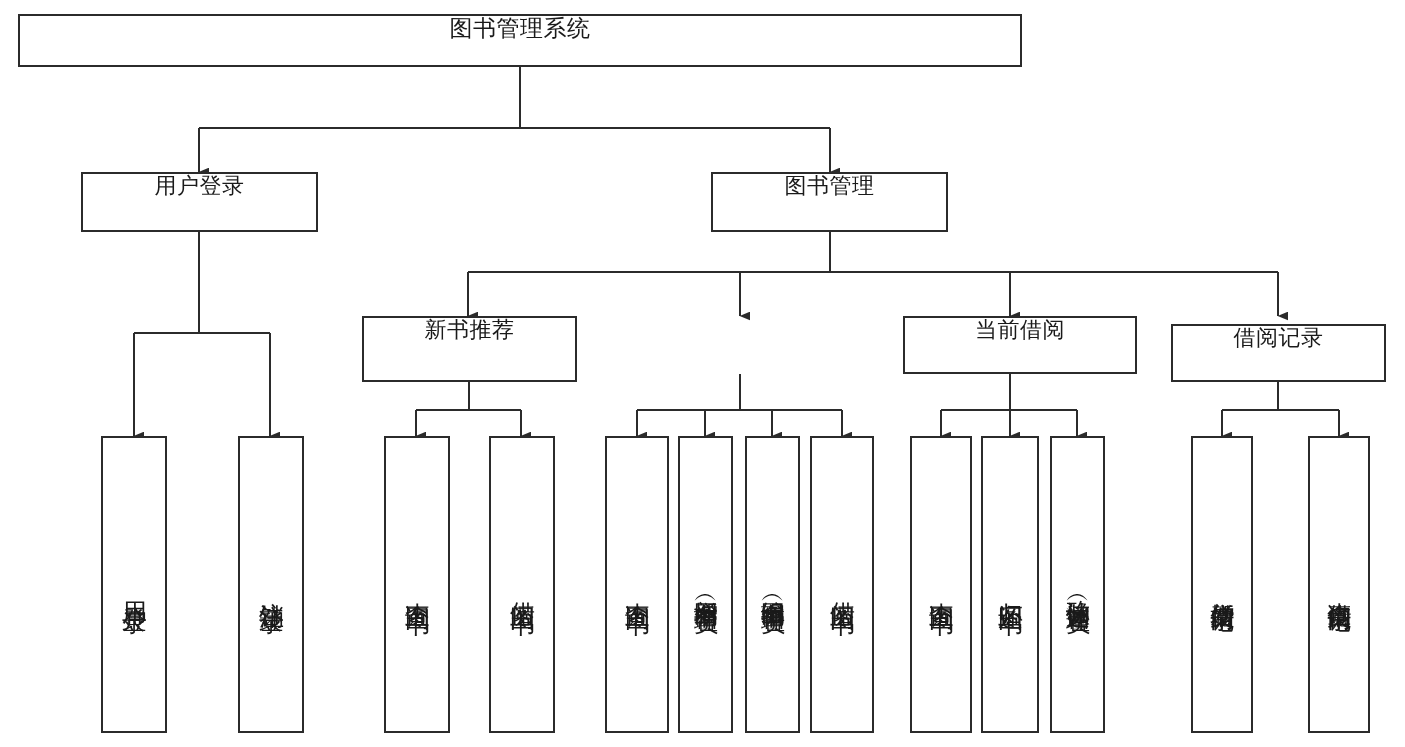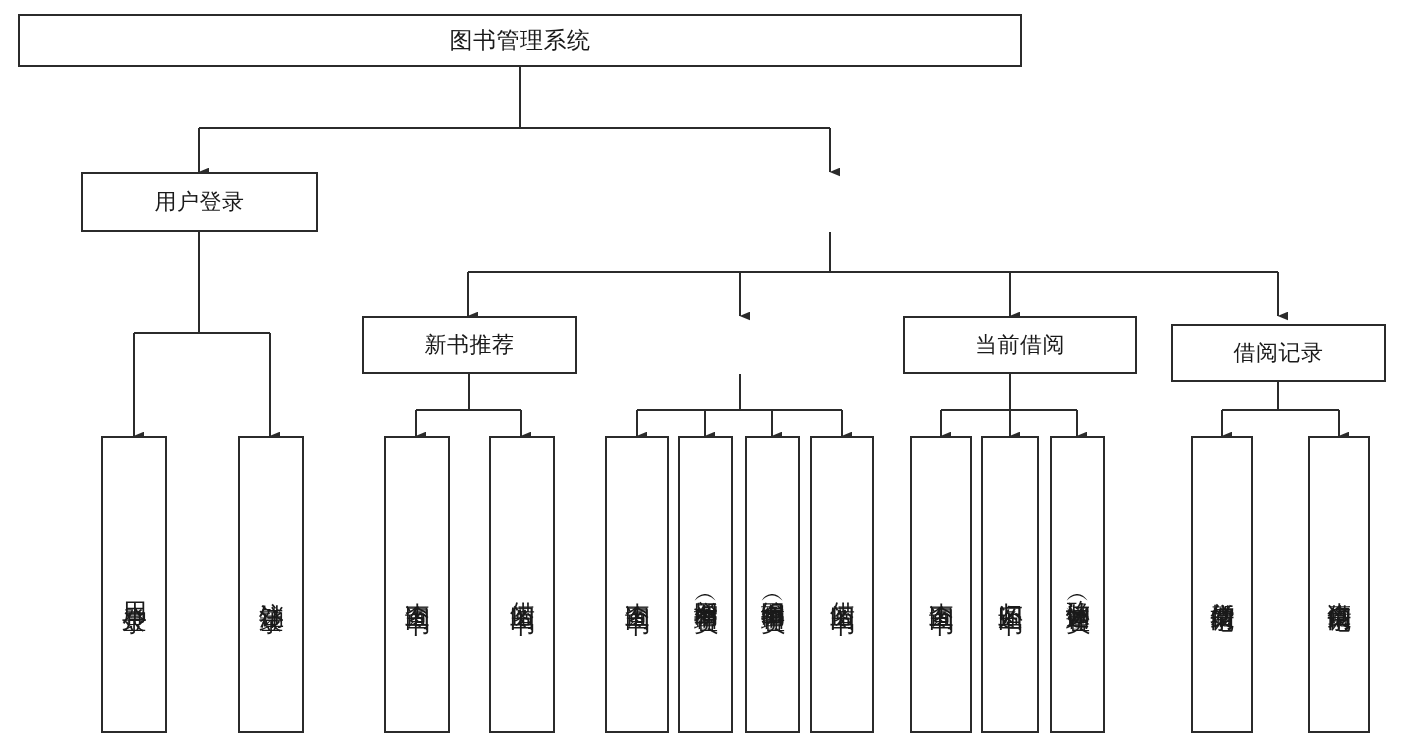--- a/index.html
+++ b/index.html
@@ -24,21 +24,20 @@
     top: 0;
     width: 1405px;
     height: 747px;
   }
   .node {
     position: absolute;
     box-sizing: border-box;
     border: 2.5px solid #2b2b2b;
     background: #ffffff;
     display: flex;
-    align-items: center;
     justify-content: center;
     color: #1a1a1a;
     z-index: 3;
   }
   .node-label {
     display: block;
     letter-spacing: 0.5px;
     white-space: nowrap;
   }
   
@@ -137,22 +136,25 @@
   </svg>
 
   <div class="node horiz root" style="left:18px; top:14px; width:1004px; height:53px;">
     <span class="node-label">图书管理系统</span>
   </div>
 
   <div class="node horiz" style="left:81px; top:172px; width:237px; height:60px;">
     <span class="node-label">用户登录</span>
   </div>
 
-
-  <div class="node horiz" style="left:362px; top:316px; width:215px; height:58px;">
+  <div class="node horiz" style="left:711px; top:172px; width:237px; height:60px;">
+    <span class="node-label">图书管理</span>
+  </div>
+
+  <div class="node horiz" style="left:362px; top:316px; width:215px; height:66px;">
     <span class="node-label">新书推荐</span>
   </div>
 
 
   <div class="node horiz" style="left:903px; top:316px; width:234px; height:58px;">
     <span class="node-label">当前借阅</span>
   </div>
 
   <div class="node horiz" style="left:1171px; top:324px; width:215px; height:58px;">
     <span class="node-label">借阅记录</span>

